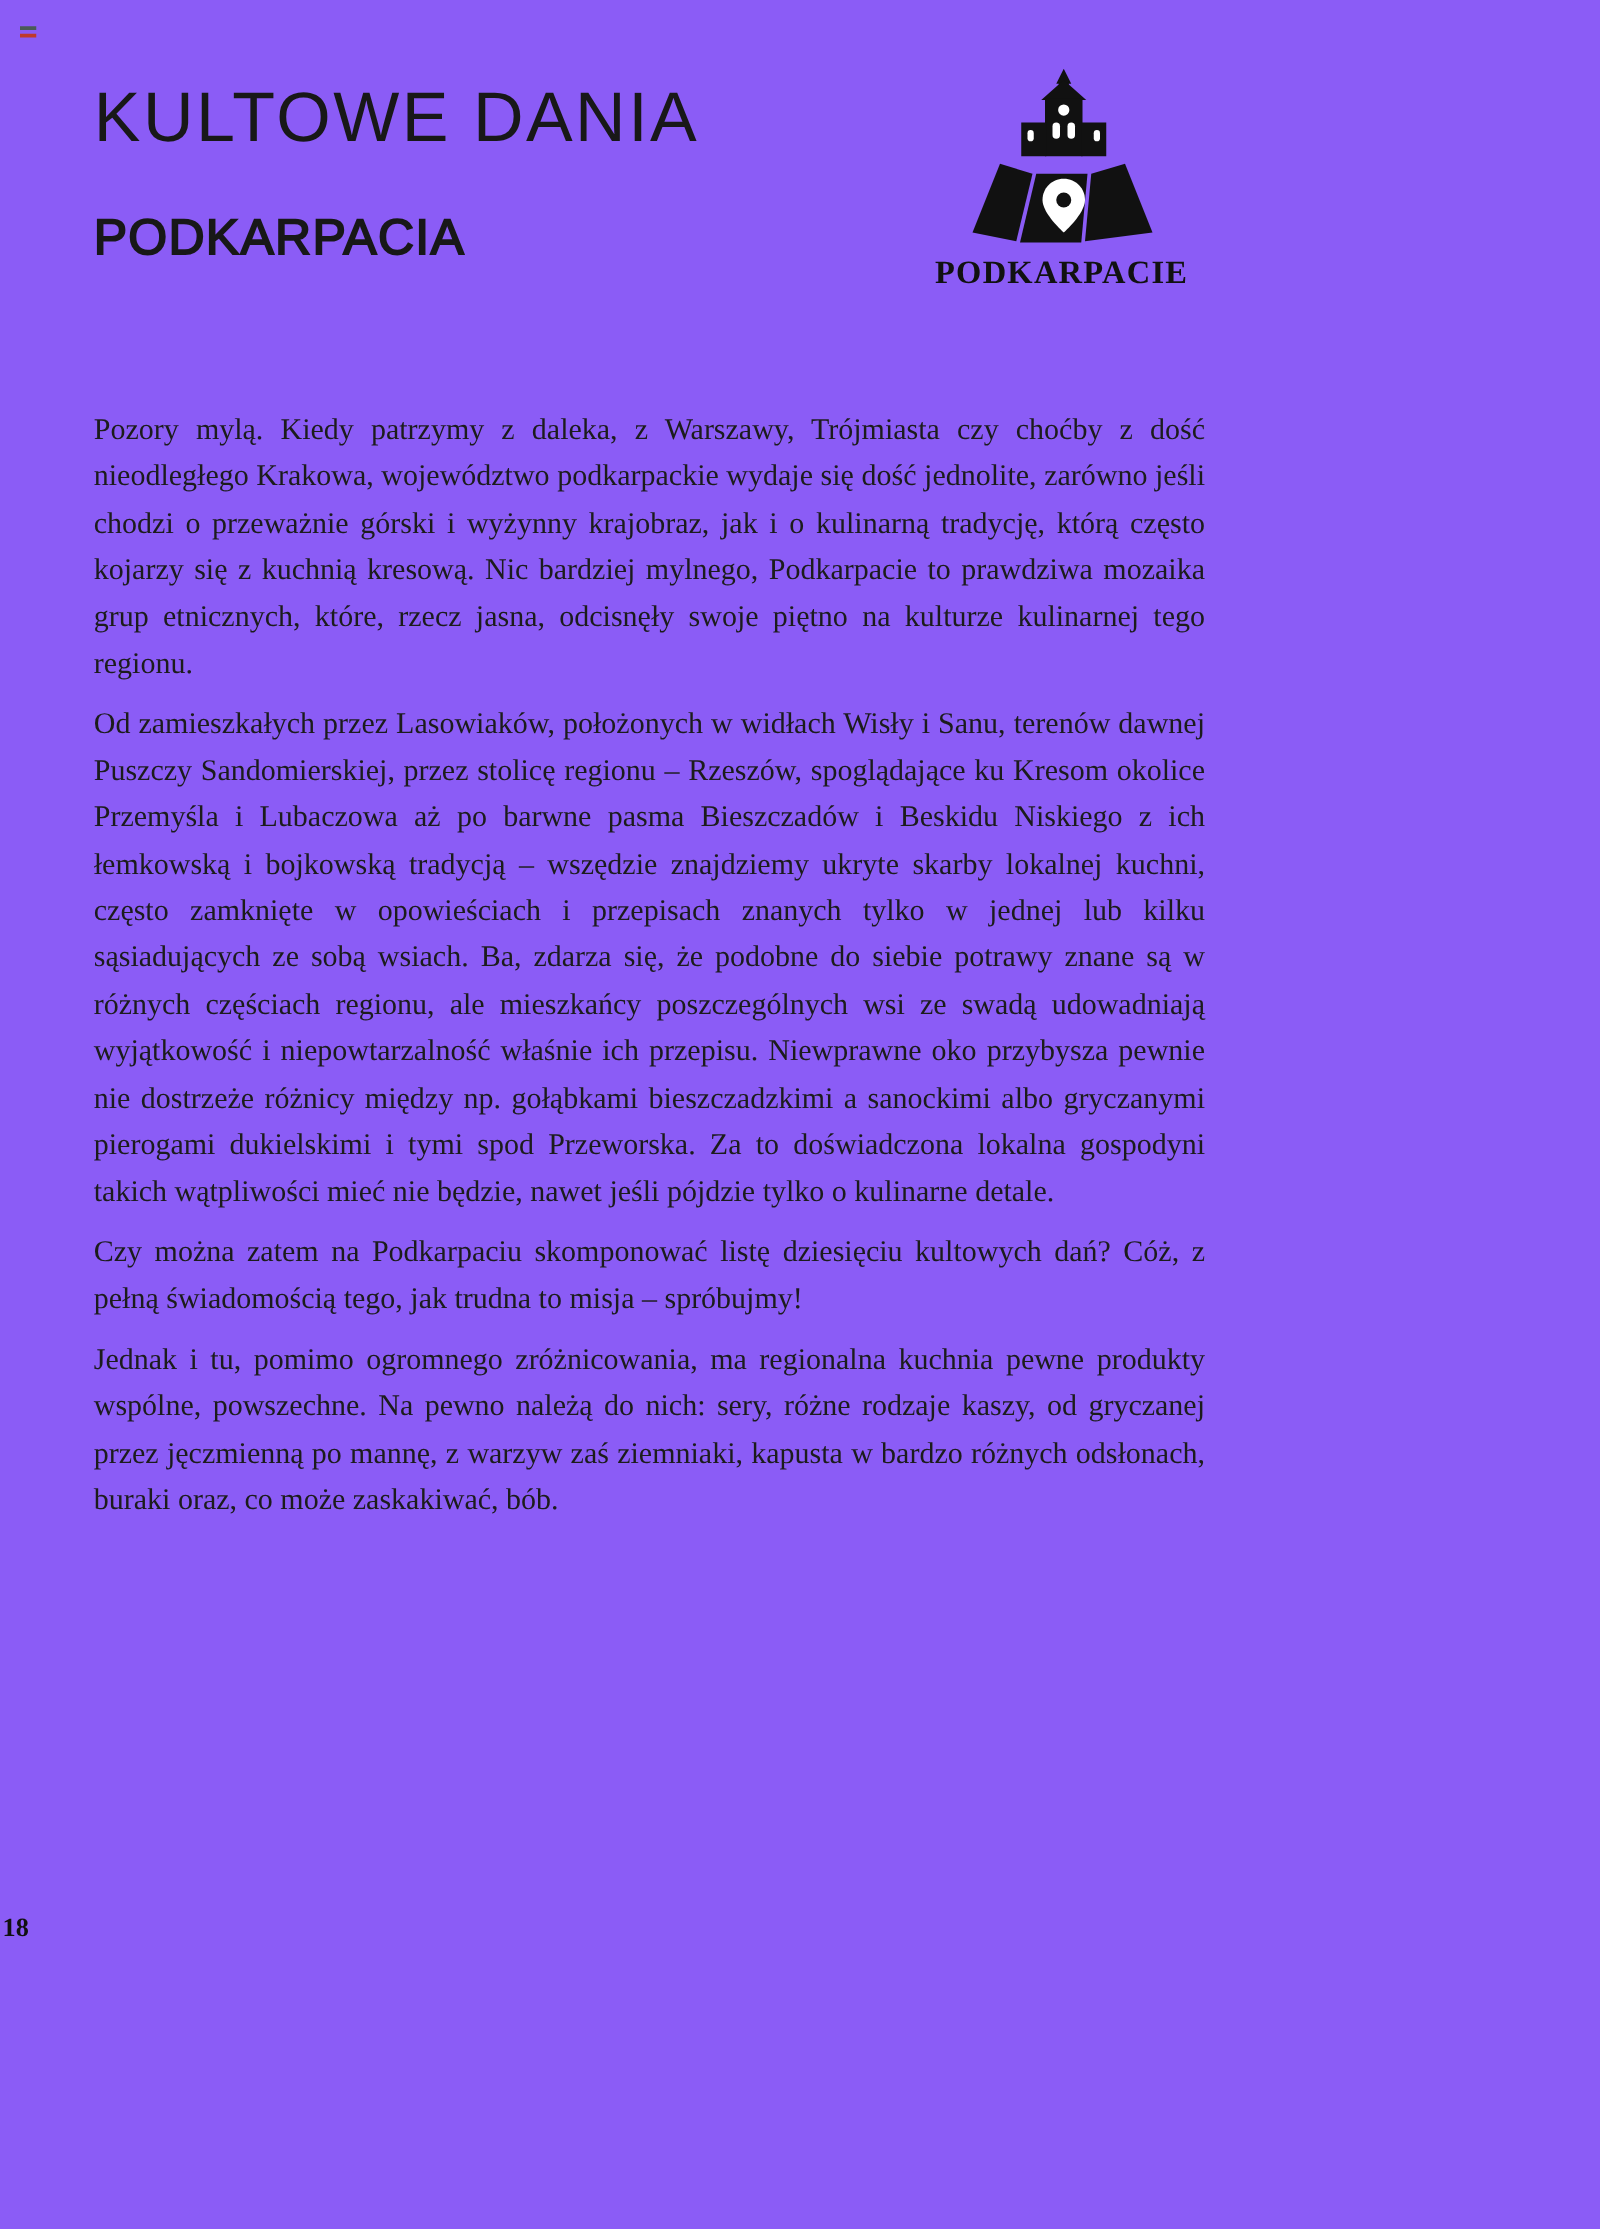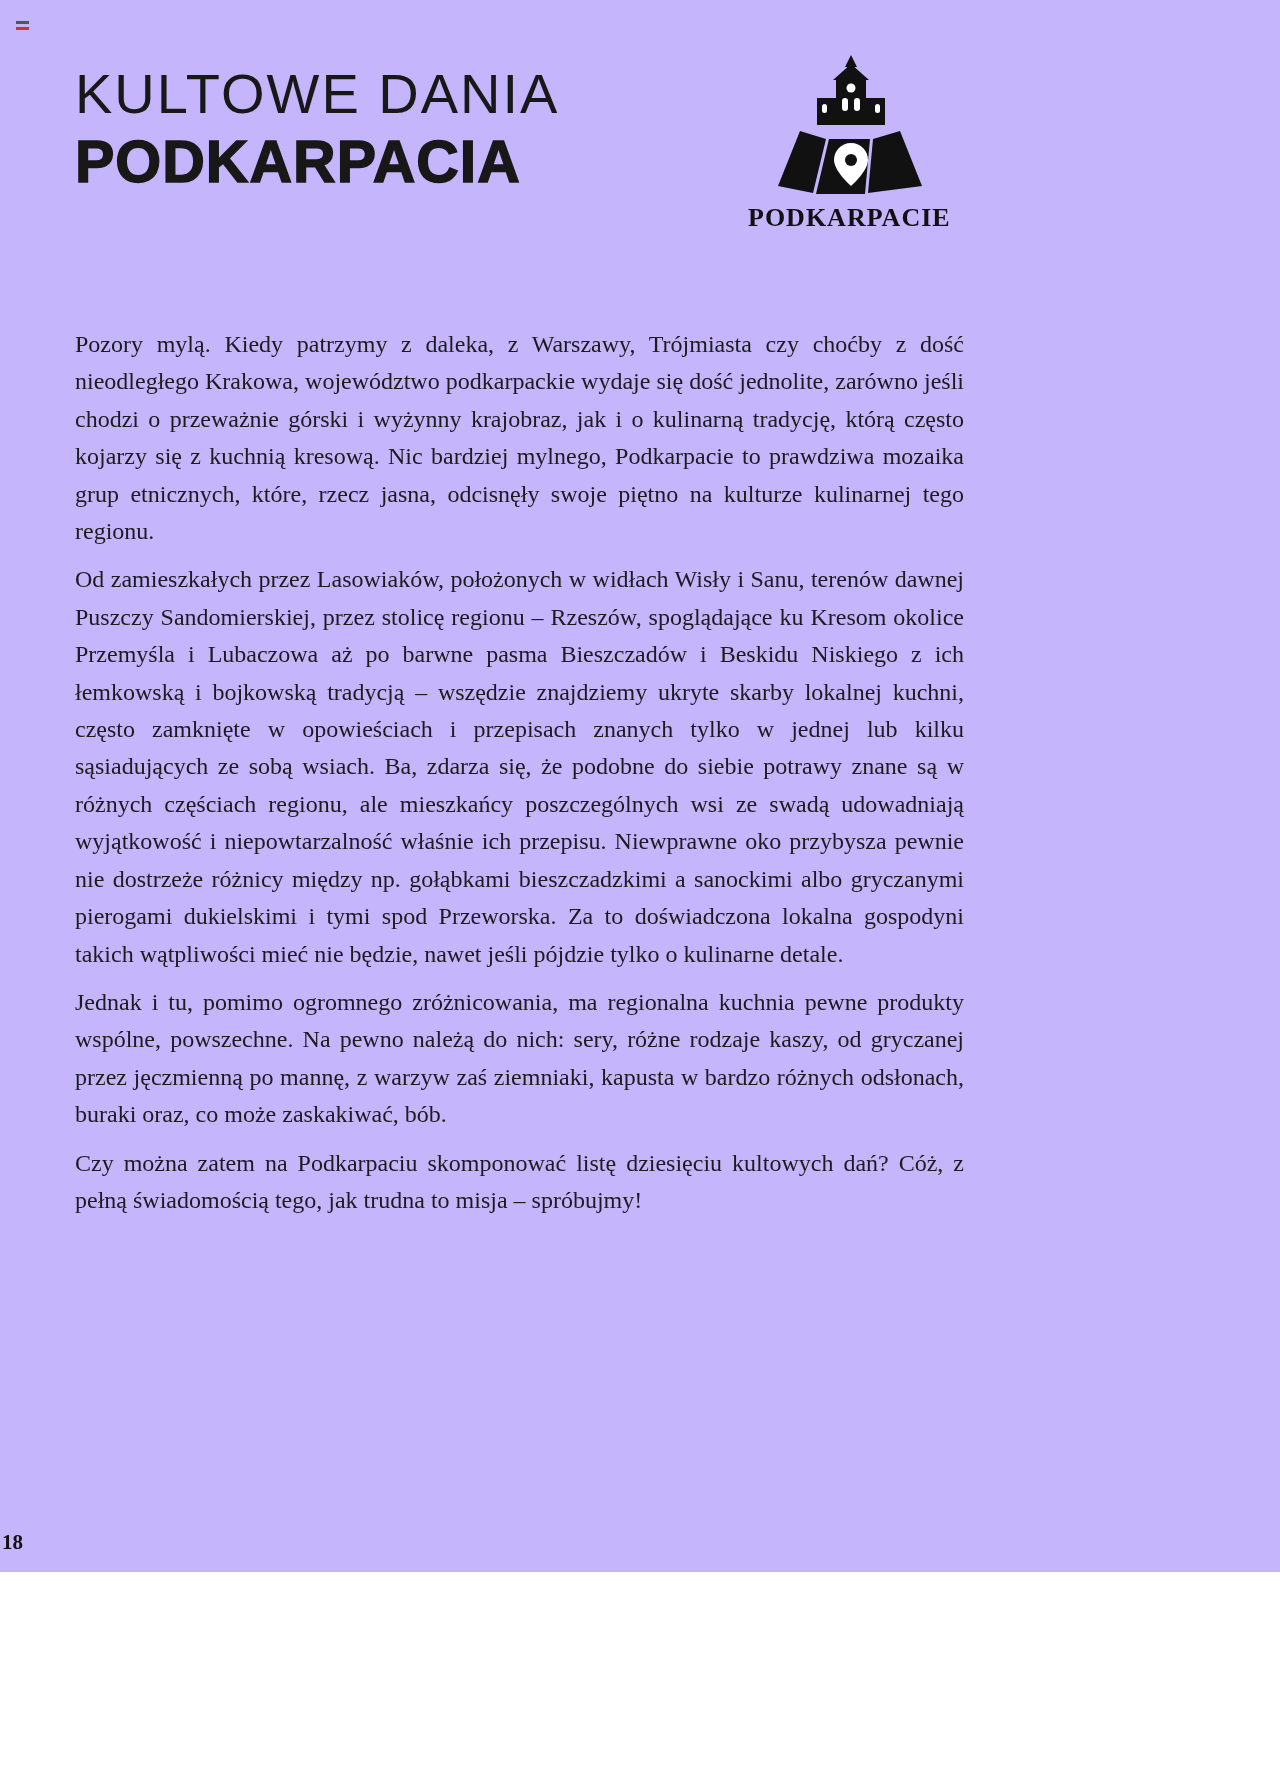--- a/index.html
+++ b/index.html
@@ -7,22 +7,22 @@
   body {
     width: 1280px;
     height: 1783px;
     background: #ffffff;
     font-family: "Liberation Serif", serif;
     color: #1b1b1b;
   }
   .page {
     position: relative;
     width: 1280px;
-    height: 1572px;
-    background: #c4b5fd;
+    height: 1783px;
+    background: #8b5cf6;
     overflow: hidden;
   }
 
   
   .mini-icon {
     position: absolute;
     left: 16px;
     top: 21px;
     width: 13px;
     height: 9px;
@@ -41,23 +41,24 @@
     font-family: "Liberation Sans", sans-serif;
     color: #181818;
     line-height: 68px;
   }
   .title .line1 {
     font-size: 56px;
     font-weight: 400;
     letter-spacing: 2px;
   }
   .title .line2 {
-    font-size: 59px;
-    font-weight: 700;
+    font-size: 40px;
+    font-weight: 400;
     letter-spacing: 1px;
+    margin-top: 28px;
     -webkit-text-stroke: 1.5px #181818;
   }
 
   
   .logo {
     position: absolute;
     left: 748px;
     top: 55px;
     width: 206px;
   }
@@ -137,19 +138,19 @@
 
       <path d="M85,88 C75,88 68,96 68,105 C68,116 85,131 85,131 C85,131 102,116 102,105 C102,96 95,88 85,88 Z" fill="#ffffff"></path>
       <circle cx="85" cy="105" r="6" fill="#111111"></circle>
     </svg>
     <div class="logo-label">PODKARPACIE</div>
   </div>
 
   <div class="article">
     <p>Pozory mylą. Kiedy patrzymy z daleka, z Warszawy, Trójmiasta czy choćby z dość nieodległego Krakowa, województwo podkarpackie wydaje się dość jednolite, zarówno jeśli chodzi o przeważnie górski i wyżynny krajobraz, jak i o kulinarną tradycję, którą często kojarzy się z kuchnią kresową. Nic bardziej mylnego, Podkarpacie to prawdziwa mozaika grup etnicznych, które, rzecz jasna, odcisnęły swoje piętno na kulturze kulinarnej tego regionu.</p>
     <p>Od zamieszkałych przez Lasowiaków, położonych w widłach Wisły i Sanu, terenów dawnej Puszczy Sandomierskiej, przez stolicę regionu – Rzeszów, spoglądające ku Kresom okolice Przemyśla i Lubaczowa aż po barwne pasma Bieszczadów i Beskidu Niskiego z ich łemkowską i bojkowską tradycją – wszędzie znajdziemy ukryte skarby lokalnej kuchni, często zamknięte w opowieściach i przepisach znanych tylko w jednej lub kilku sąsiadujących ze sobą wsiach. Ba, zdarza się, że podobne do siebie potrawy znane są w różnych częściach regionu, ale mieszkańcy poszczególnych wsi ze swadą udowadniają wyjątkowość i niepowtarzalność właśnie ich przepisu. Niewprawne oko przybysza pewnie nie dostrzeże różnicy między np. gołąbkami bieszczadzkimi a sanockimi albo gryczanymi pierogami dukielskimi i tymi spod Przeworska. Za to doświadczona lokalna gospodyni takich wątpliwości mieć nie będzie, nawet jeśli pójdzie tylko o kulinarne detale.</p>
+    <p>Czy można zatem na Podkarpaciu skomponować listę dziesięciu kultowych dań? Cóż, z pełną świadomością tego, jak trudna to misja – spróbujmy!</p>
     <p>Jednak i tu, pomimo ogromnego zróżnicowania, ma regionalna kuchnia pewne produkty wspólne, powszechne. Na pewno należą do nich: sery, różne rodzaje kaszy, od gryczanej przez jęczmienną po mannę, z warzyw zaś ziemniaki, kapusta w bardzo różnych odsłonach, buraki oraz, co może zaskakiwać, bób.</p>
-    <p>Czy można zatem na Podkarpaciu skomponować listę dziesięciu kultowych dań? Cóż, z pełną świadomością tego, jak trudna to misja – spróbujmy!</p>
   </div>
 
   <div class="page-number">18</div>
 
 </div>
 
 </body></html>

